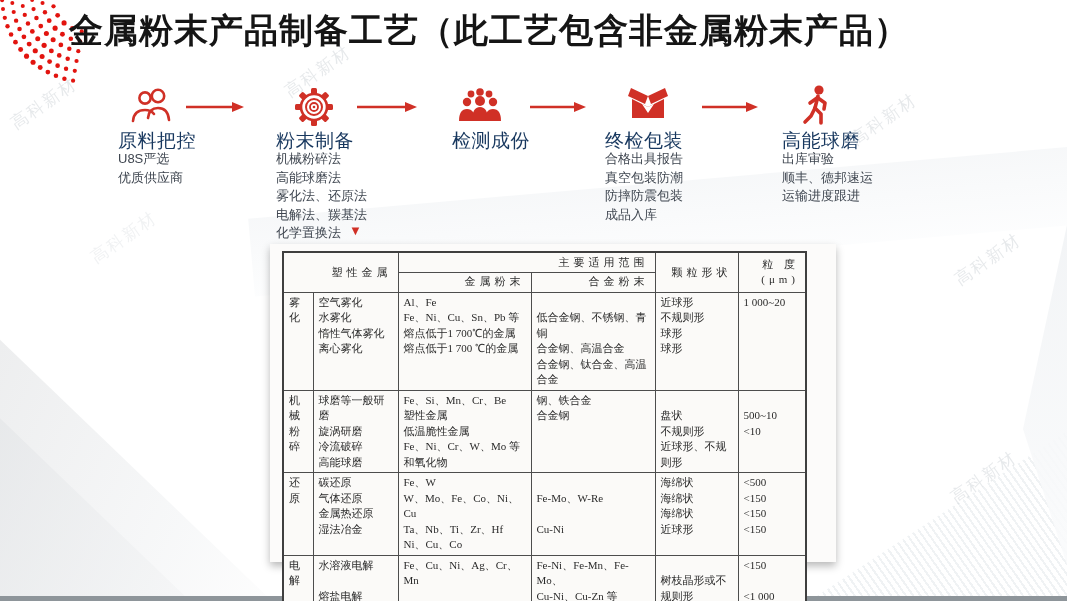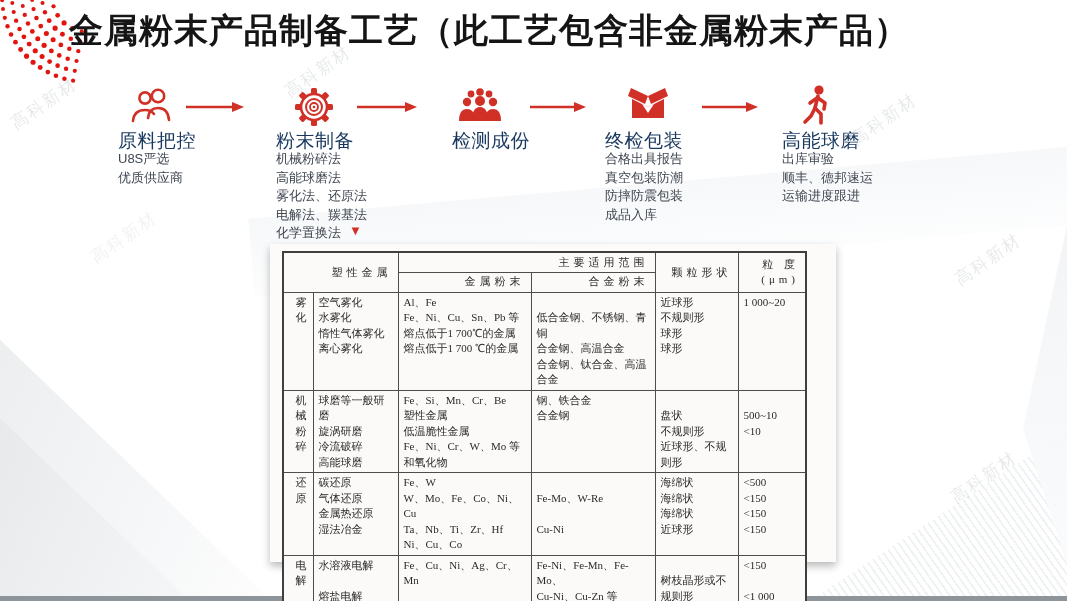--- a/index.html
+++ b/index.html
@@ -40,21 +40,21 @@
   
   .table-card{position:absolute;z-index:2;left:270px;top:244px;width:566px;height:318px;
     background:#fcfbfa;box-shadow:0 4px 8px rgba(0,0,0,.28);}
   table.scan{border-collapse:collapse;table-layout:fixed;width:523px;margin:7px 0 0 12px;
     background:#fbfaf8;font-family:"Liberation Serif",serif;}
   table.scan td,table.scan th{border:1px solid #4d4d4d;font-weight:400;font-size:11px;
     color:#2b2b2b;padding:2px 5px;vertical-align:top;line-height:15.5px;white-space:pre-line;
     overflow:hidden;}
   table.scan{border:2px solid #3f3f3f;}
   table.scan th{text-align:right;vertical-align:middle;letter-spacing:4px;padding:1px 6px;}
-  td.lbl{text-align:right;vertical-align:middle;letter-spacing:1px;padding:2px 1px;}
+  td.lbl{text-align:left;vertical-align:middle;letter-spacing:1px;padding:2px 1px;}
   td.ctr{text-align:left;vertical-align:middle;letter-spacing:0;}
   th.sz{letter-spacing:1px;line-height:13px;}
 </style>
 </head>
 <body>
 
 <div class="slide">
 
   <div class="bg wedge-left"></div>
   <div class="bg wedge-left2"></div>

